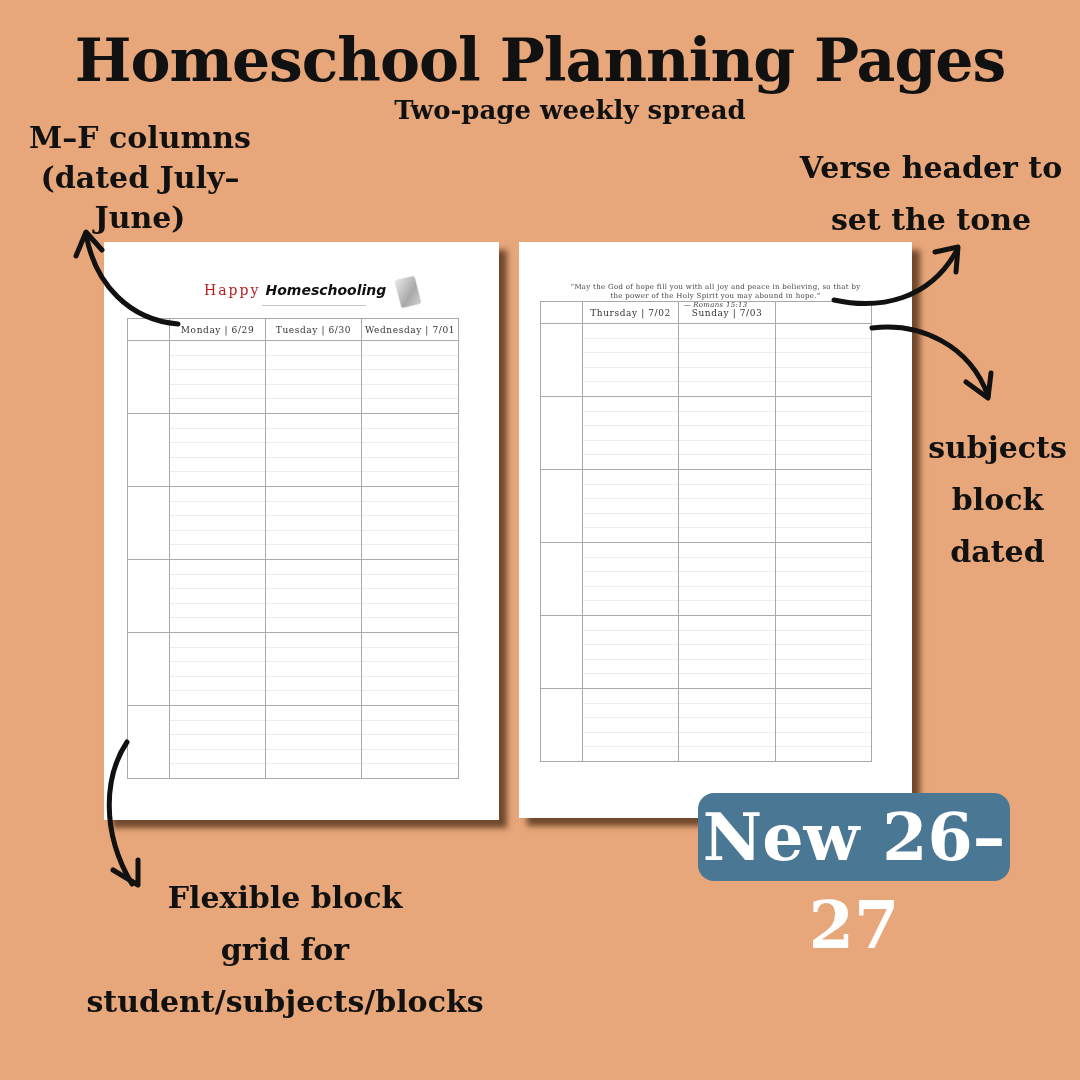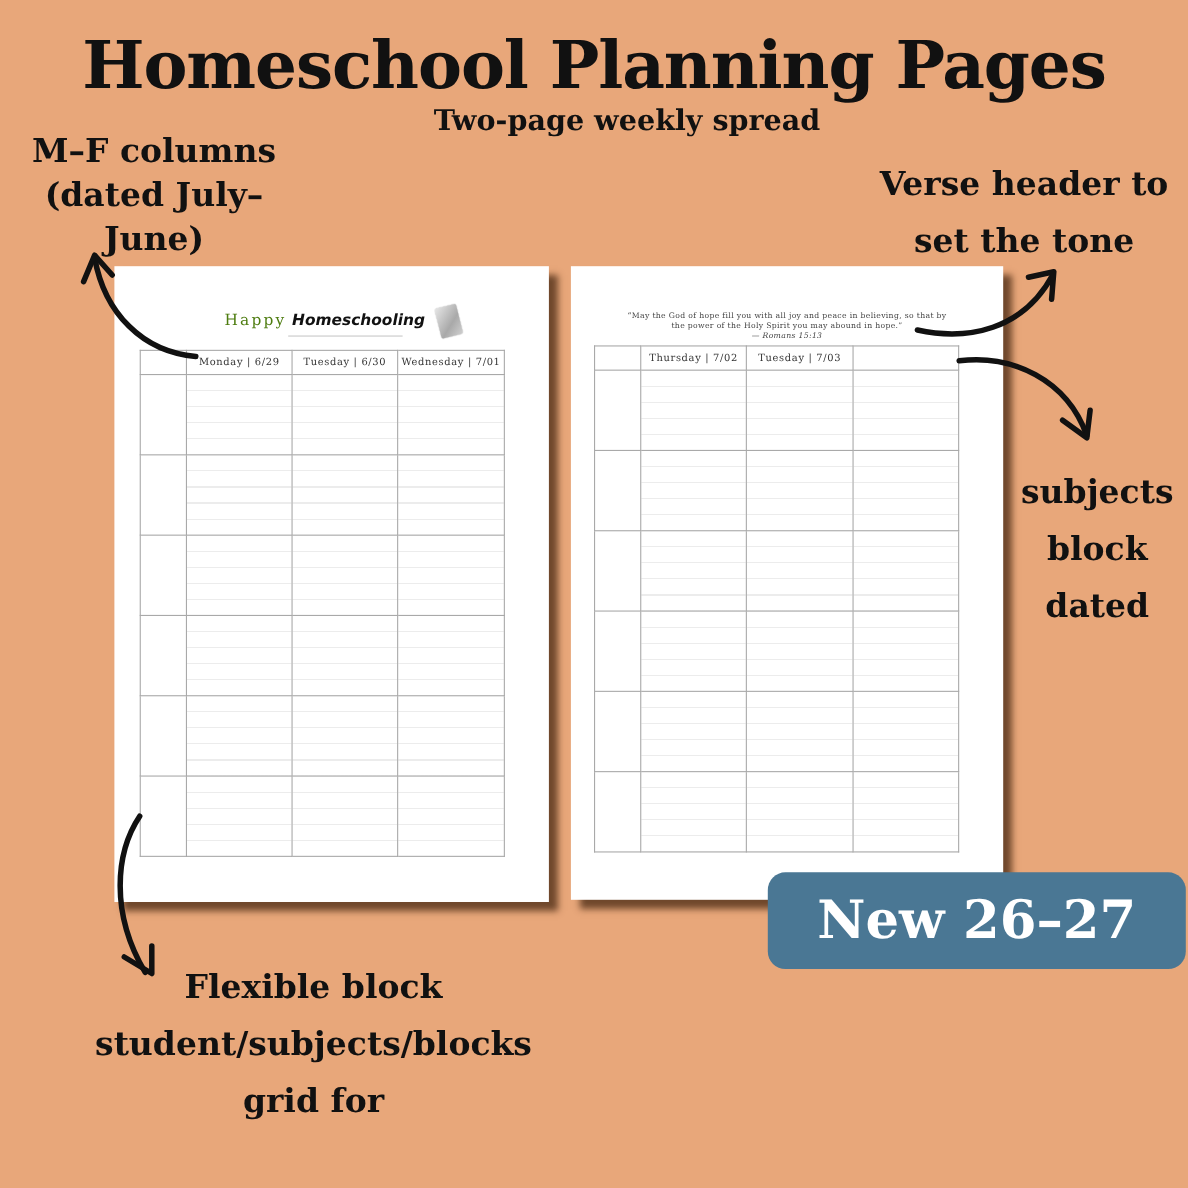--- a/index.html
+++ b/index.html
@@ -9,24 +9,24 @@
   .subtitle { left:0; width:1140px; top:90px; text-align:center; font-size:26px; font-weight:bold; line-height:40px; }
   .note { font-size:30px; font-weight:bold; text-align:center; line-height:52px; color:#111; }
   .page { background:#fff; box-shadow: 8px 8px 6px rgba(90,55,30,0.85); }
   .lp { left:104px; top:242px; width:395px; height:578px; }
   .rp { left:519px; top:242px; width:393px; height:576px; }
   table.grid { position:absolute; border-collapse:collapse; table-layout:fixed; }
   table.grid td, table.grid th { border:1px solid #a9a9a9; padding:0; }
   table.grid th { height:21px; font-weight:normal; font-family:"DejaVu Serif", serif; font-size:9px; letter-spacing:0.6px; color:#333; text-align:center; vertical-align:middle; }
   table.grid td { height:72px; vertical-align:top; }
   .lines { height:72px; background-image: repeating-linear-gradient(to bottom, transparent 0, transparent 13.6px, #ececec 13.6px, #ececec 14.6px); }
-  .happy { font-family:"DejaVu Serif", serif; font-size:14px; letter-spacing:2px; color:#4d7c0f; }
+  .happy { font-family:"DejaVu Serif", serif; font-size:14px; letter-spacing:2px; color:#b91c1c; }
   .homes { font-family:"DejaVu Sans", sans-serif; font-style:italic; font-weight:bold; font-size:14px; color:#111; }
   .verse { font-size:7px; letter-spacing:0.3px; color:#444; text-align:center; line-height:9px; }
-  .badge { left:698px; top:793px; width:380px; height:88px; border-radius:16px; background:#4A7794; color:#fff; font-size:48px; font-weight:bold; text-align:center; line-height:88px; }
+  .badge { left:698px; top:793px; width:312px; height:88px; border-radius:16px; background:#4A7794; color:#fff; font-size:65px; font-weight:bold; text-align:center; line-height:88px; }
   svg.arrows { position:absolute; left:0; top:0; }
 </style>
 </head>
 <body>
 
 <div class="abs title">Homeschool Planning Pages</div>
 <div class="abs subtitle">Two-page weekly spread</div>
 
 <div class="abs note" style="left:14px; top:112px; width:252px;">
   <div>M–F columns</div>
@@ -40,22 +40,22 @@
 </div>
 
 <div class="abs note" style="left:920px; top:422px; width:155px;">
   <div>subjects</div>
   <div>block</div>
   <div>dated</div>
 </div>
 
 <div class="abs note" style="left:60px; top:872px; width:450px;">
   <div>Flexible block</div>
+  <div>grid for</div>
   <div>student/subjects/blocks</div>
-  <div>grid for</div>
 </div>
 
 <div class="abs page lp">
   <div class="abs" style="left:100px; top:38px; width:190px; text-align:left;">
     <span class="happy">Happy</span>
     <span class="homes">Homeschooling</span>
   </div>
   <div class="abs" style="left:158px; top:63px; width:104px; height:1px; background:#c8c8c8;"></div>
   <div class="abs" style="left:294px; top:36px; width:20px; height:28px; transform:rotate(-14deg); background:linear-gradient(135deg,#e6e6e6,#a9a9a9 60%,#cfcfcf); border-radius:2px; box-shadow:0 0 1px #888;"></div>
 
@@ -149,32 +149,32 @@
     </table>
 </div>
 
 <div class="abs page rp">
   <div class="abs verse" style="left:10px; top:41px; width:373px;">
     <div>“May the God of hope fill you with all joy and peace in believing, so that by</div>
     <div>the power of the Holy Spirit you may abound in hope.”</div>
     <div style="font-style:italic;">— Romans 15:13</div>
   </div>
 
-  <table class="grid" style="left:21px; top:72px; width:332px;">
+  <table class="grid" style="left:21px; top:59px; width:332px;">
     <colgroup>
         <col style="width:42px">
         <col style="width:96px">
         <col style="width:97px">
         <col style="width:96px">
       </colgroup>
     <tbody>
         <tr>
       <th></th>
       <th>Thursday | 7/02</th>
-      <th>Tuesday | 7/03</th>
+      <th>Sunday | 7/03</th>
       <th></th>
     </tr>
     <tr>
           <td></td>
           <td>
             <div class="lines"></div>
           </td>
           <td>
             <div class="lines"></div>
           </td>

